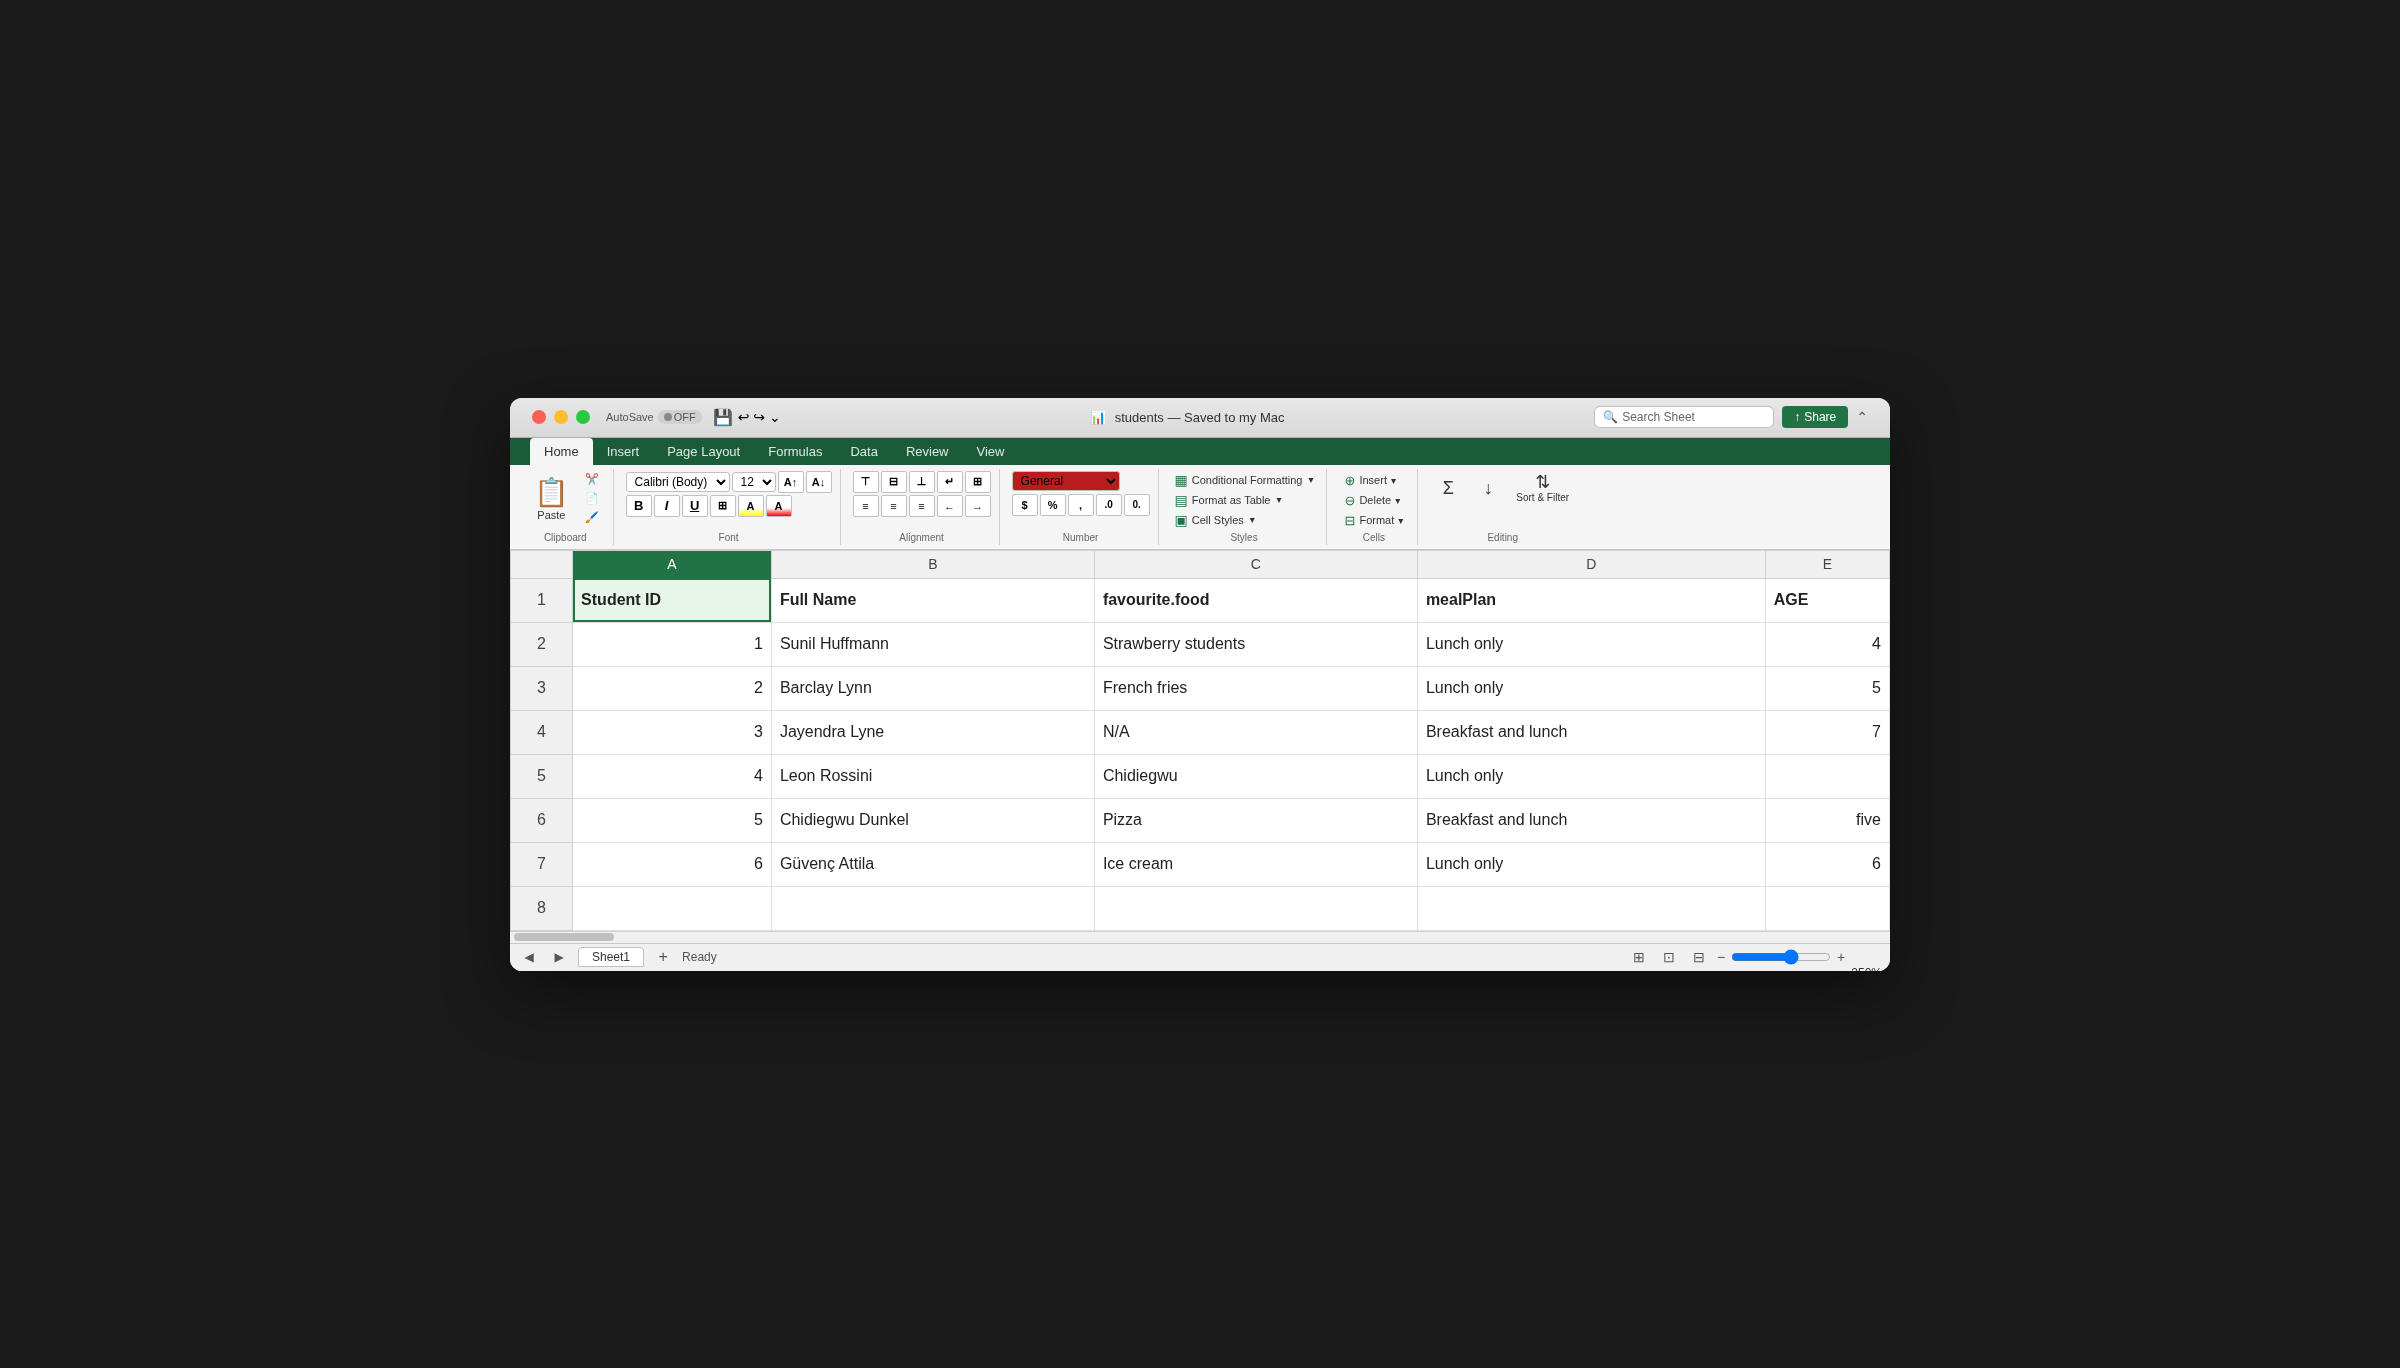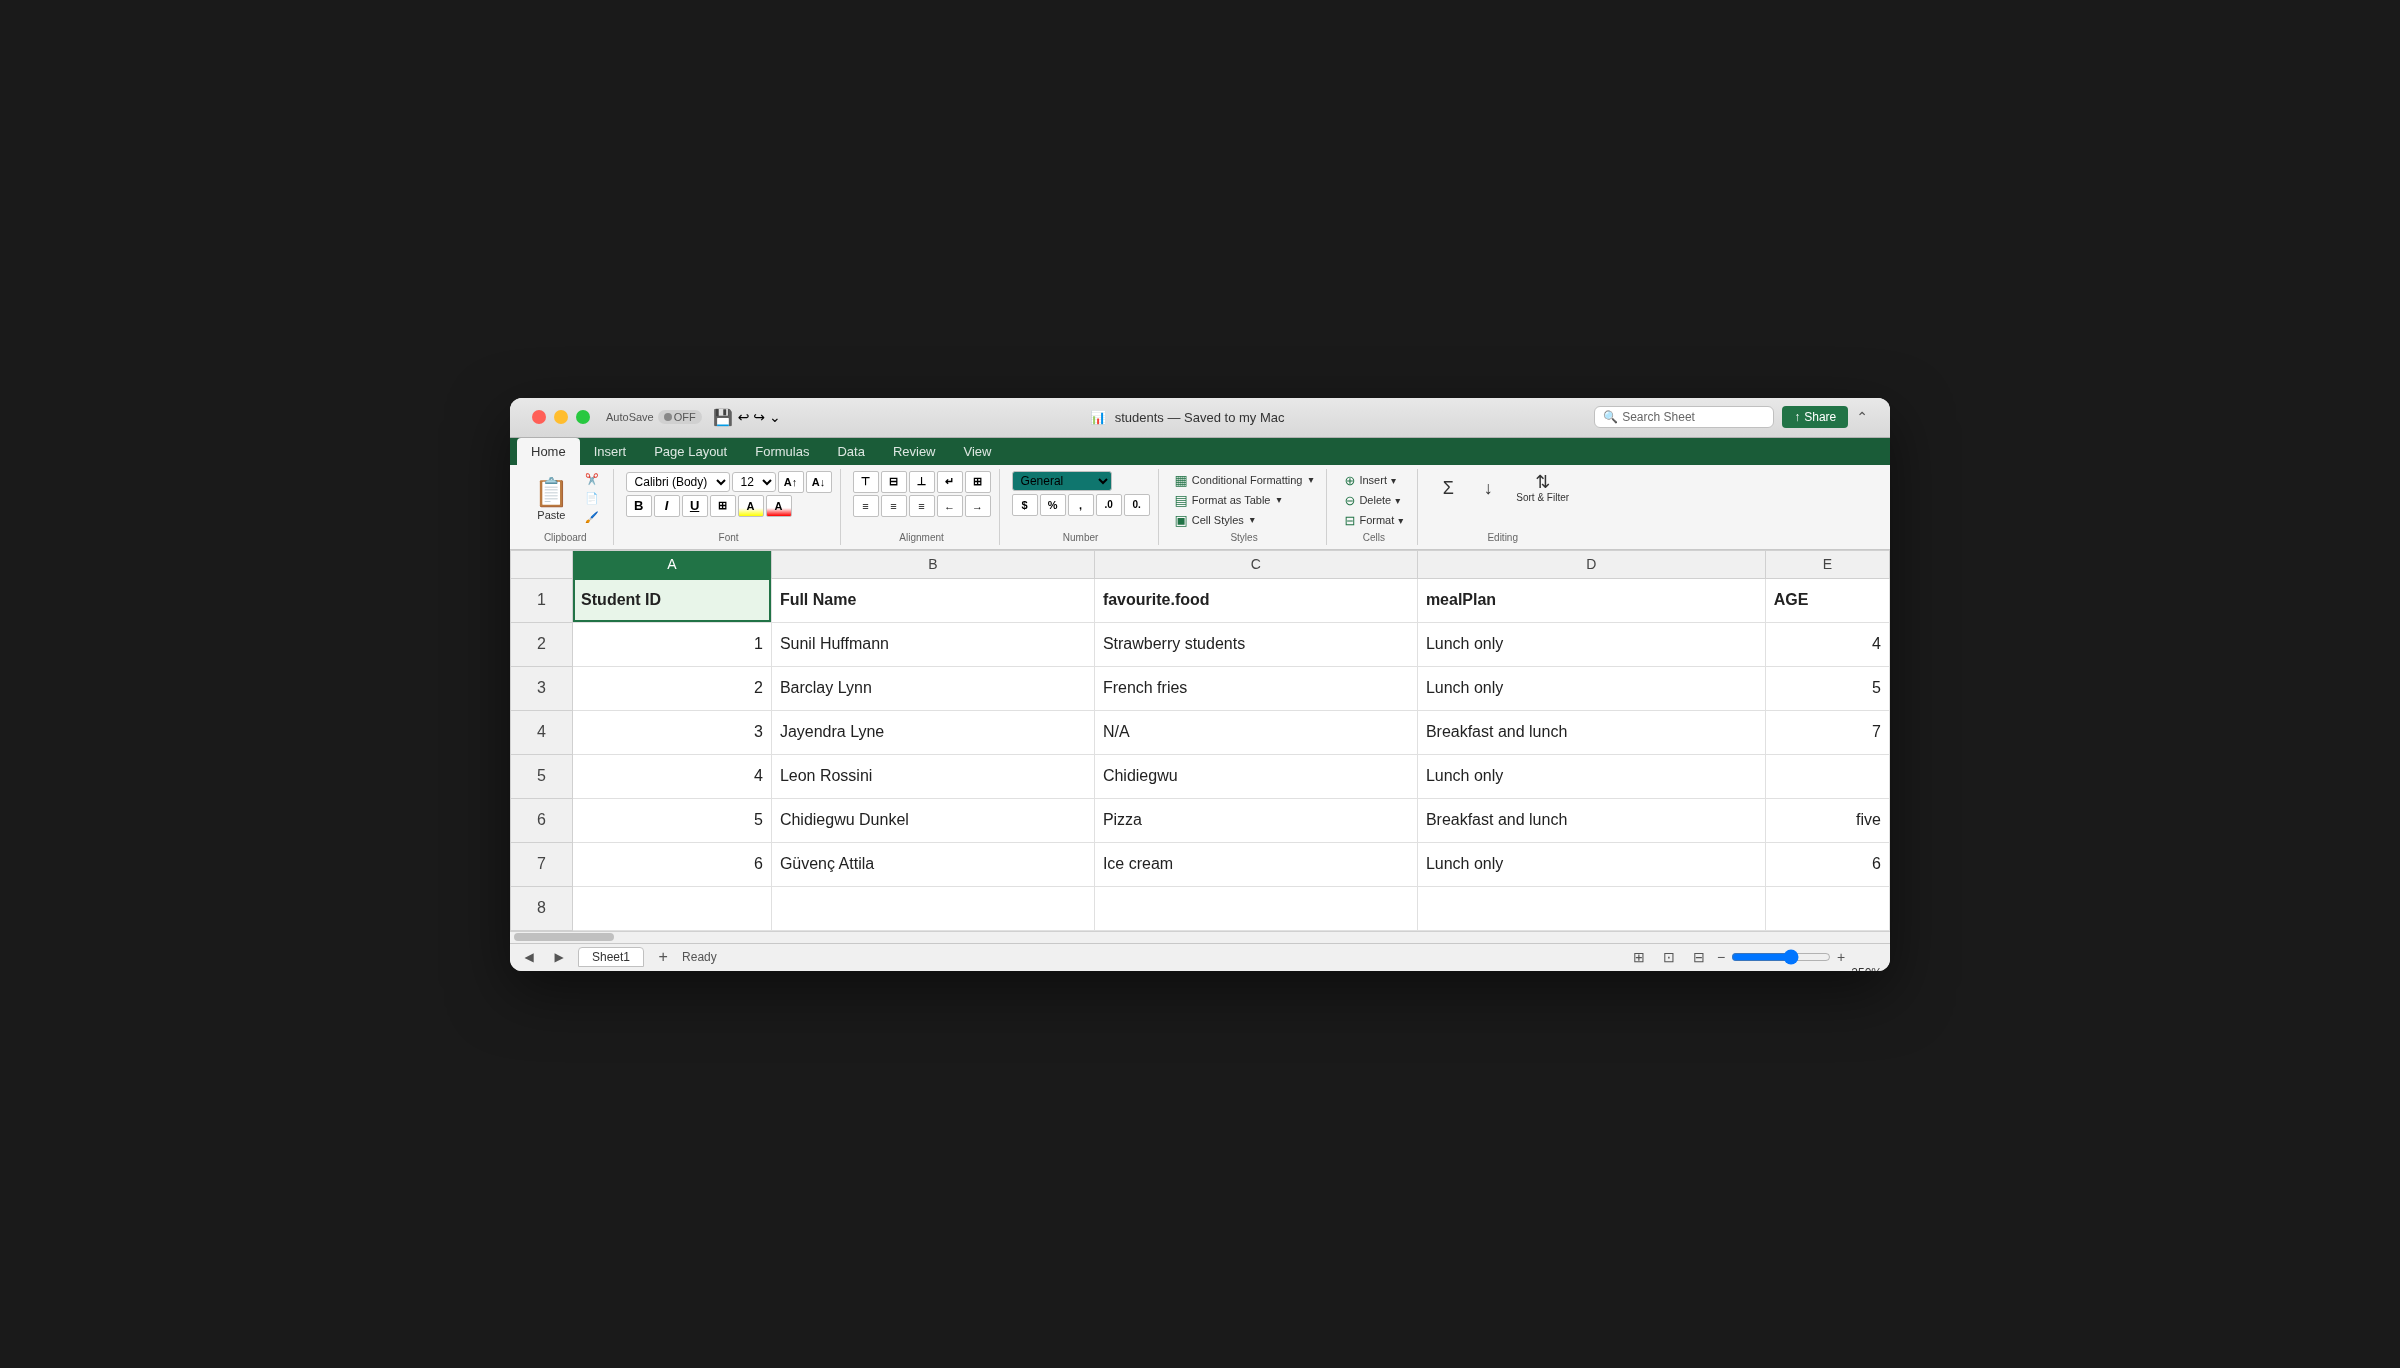--- a/index.html
+++ b/index.html
@@ -13,21 +13,21 @@
     .tl { width: 14px; height: 14px; border-radius: 50%; }
     .tl-red { background: #ff5f57; }
     .tl-yellow { background: #ffbd2e; }
     .tl-green { background: #28c840; }
     .titlebar-center { flex: 1; display: flex; justify-content: center; align-items: center; gap: 8px; font-size: 13px; color: #333; font-weight: 500; }
     .titlebar-right { display: flex; align-items: center; gap: 8px; }
     .search-box { background: #ffffff; border: 1px solid #c0c0c0; border-radius: 6px; padding: 3px 8px; display: flex; align-items: center; gap: 4px; font-size: 12px; color: #666; width: 180px; }
 
     
     .ribbon { background: #217346; }
-    .ribbon-tabs { display: flex; align-items: flex-end; padding: 0 7px; background: #1a5c38; }
+    .ribbon-tabs { display: flex; align-items: flex-end; padding: 0 20px; background: #1a5c38; }
     .ribbon-tab { padding: 6px 14px; font-size: 13px; color: rgba(255,255,255,0.85); cursor: pointer; border-radius: 4px 4px 0 0; }
     .ribbon-tab.active { background: #f5f5f5; color: #333; font-weight: 500; }
     .ribbon-content { background: #f5f5f5; border-bottom: 1px solid #c8c8c8; padding: 4px 8px; display: flex; gap: 4px; align-items: stretch; min-height: 80px; }
     .ribbon-group { display: flex; flex-direction: column; align-items: flex-start; padding: 2px 8px; border-right: 1px solid #d0d0d0; min-width: fit-content; }
     .ribbon-group:last-child { border-right: none; }
     .ribbon-group-label { font-size: 10px; color: #666; margin-top: auto; padding-top: 2px; align-self: center; }
     .ribbon-row { display: flex; align-items: center; gap: 2px; }
     .rb-btn { display: flex; flex-direction: column; align-items: center; justify-content: center; padding: 2px 6px; font-size: 11px; color: #333; cursor: pointer; border-radius: 3px; min-width: 36px; }
     .rb-btn .icon { font-size: 18px; line-height: 1; }
     .rb-btn .label { font-size: 10px; margin-top: 1px; }
@@ -36,21 +36,21 @@
     
     .paste-large { display: flex; flex-direction: column; align-items: center; padding: 4px 8px; font-size: 11px; color: #333; cursor: pointer; }
     .paste-large .icon { font-size: 28px; }
 
     
     .font-select { border: 1px solid #c0c0c0; border-radius: 3px; font-size: 12px; padding: 1px 4px; width: 104px; background: white; }
     .font-size-select { border: 1px solid #c0c0c0; border-radius: 3px; font-size: 12px; padding: 1px 4px; width: 44px; background: white; }
     .format-btn { width: 26px; height: 22px; display: flex; align-items: center; justify-content: center; border: 1px solid #c0c0c0; border-radius: 2px; cursor: pointer; font-size: 13px; font-weight: bold; background: white; }
 
     
-    .number-format-select { border: 1px solid #c0c0c0; border-radius: 3px; font-size: 12px; padding: 1px 4px; width: 100px; background: #0f766e; }
+    .number-format-select { border: 1px solid #c0c0c0; border-radius: 3px; font-size: 12px; padding: 1px 4px; width: 108px; background: #b91c1c; }
 
     
     .styles-group { display: flex; flex-direction: column; gap: 2px; }
     .styles-btn { display: flex; align-items: center; gap: 4px; font-size: 11px; color: #333; cursor: pointer; padding: 1px 4px; border-radius: 2px; white-space: nowrap; }
 
     
     .idf-group { display: flex; flex-direction: column; gap: 1px; }
     .idf-btn { display: flex; align-items: center; gap: 4px; font-size: 11px; color: #333; cursor: pointer; padding: 2px 6px; border-radius: 2px; white-space: nowrap; }
     .idf-btn .green-icon { color: #217346; font-size: 13px; }
 

